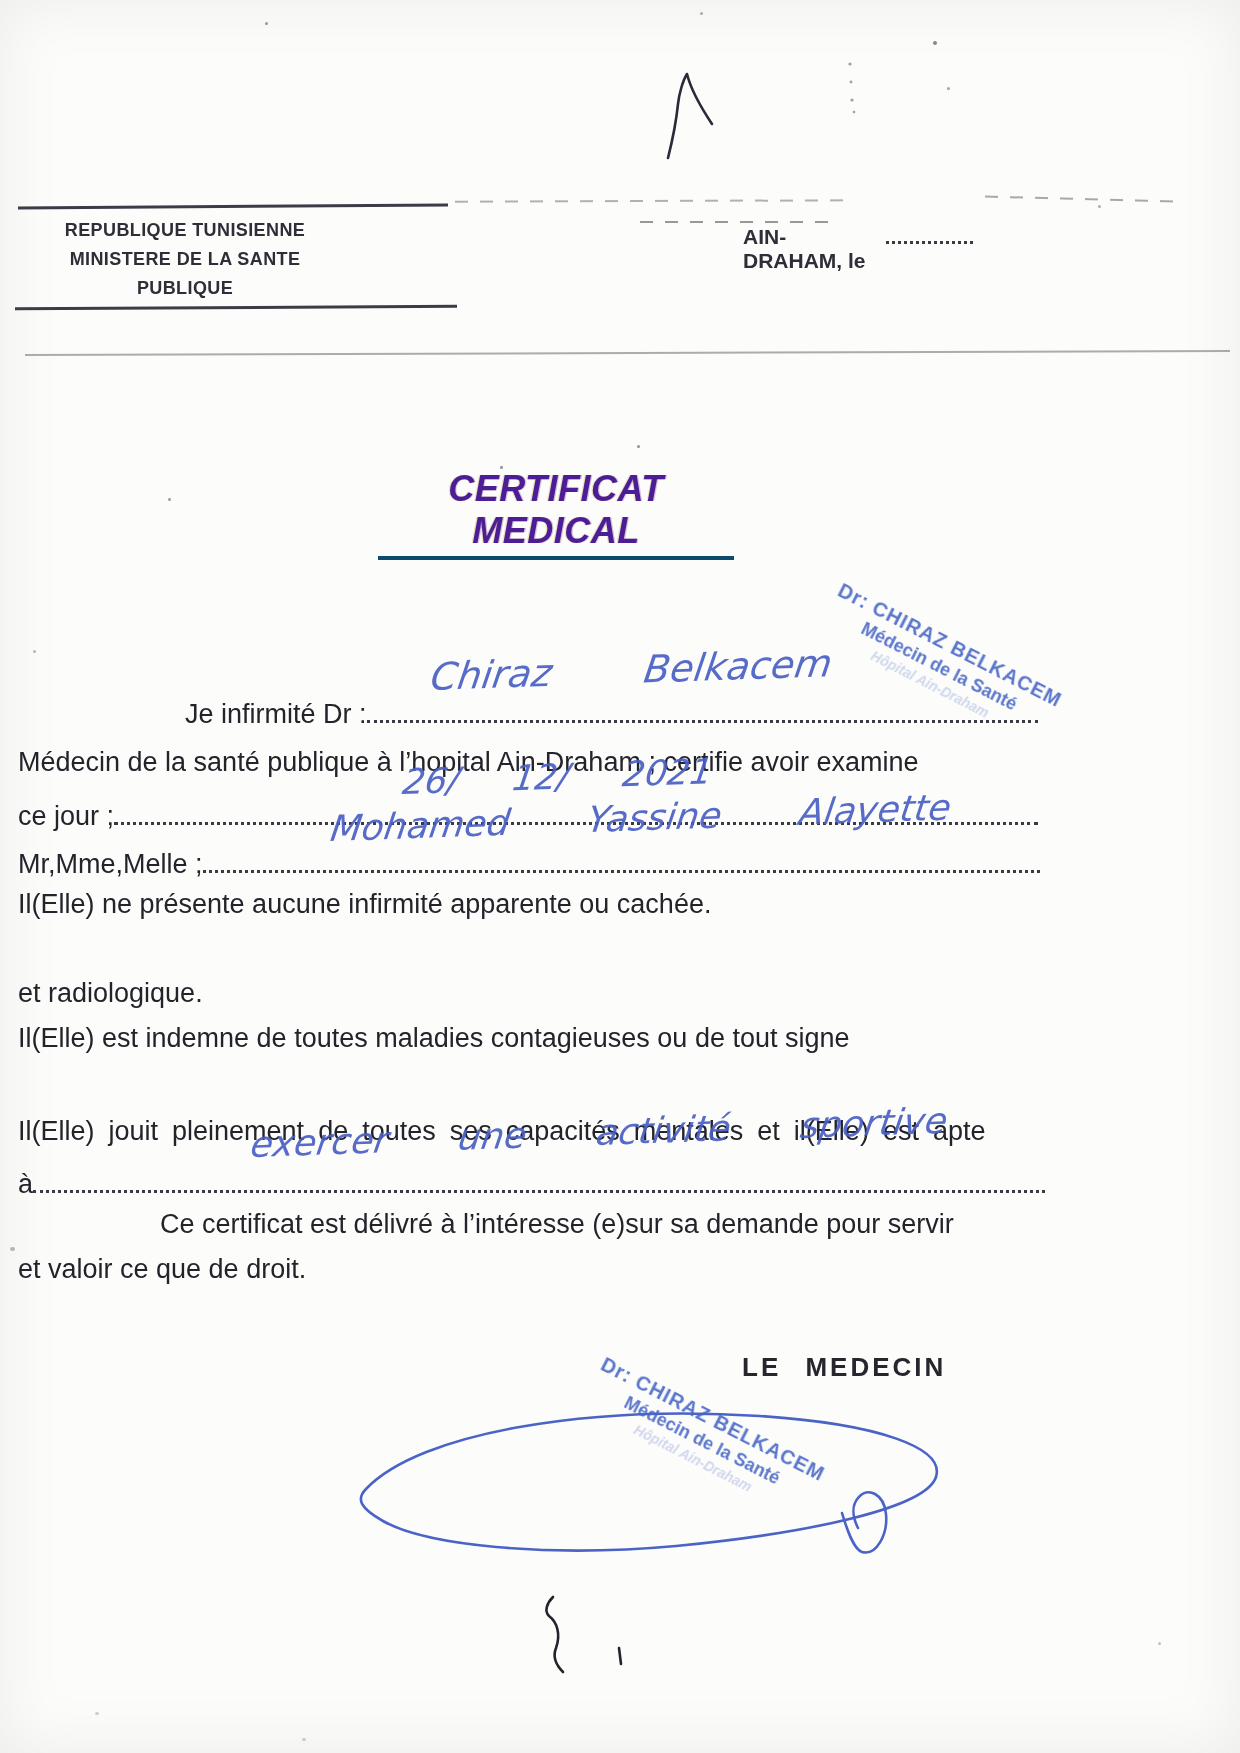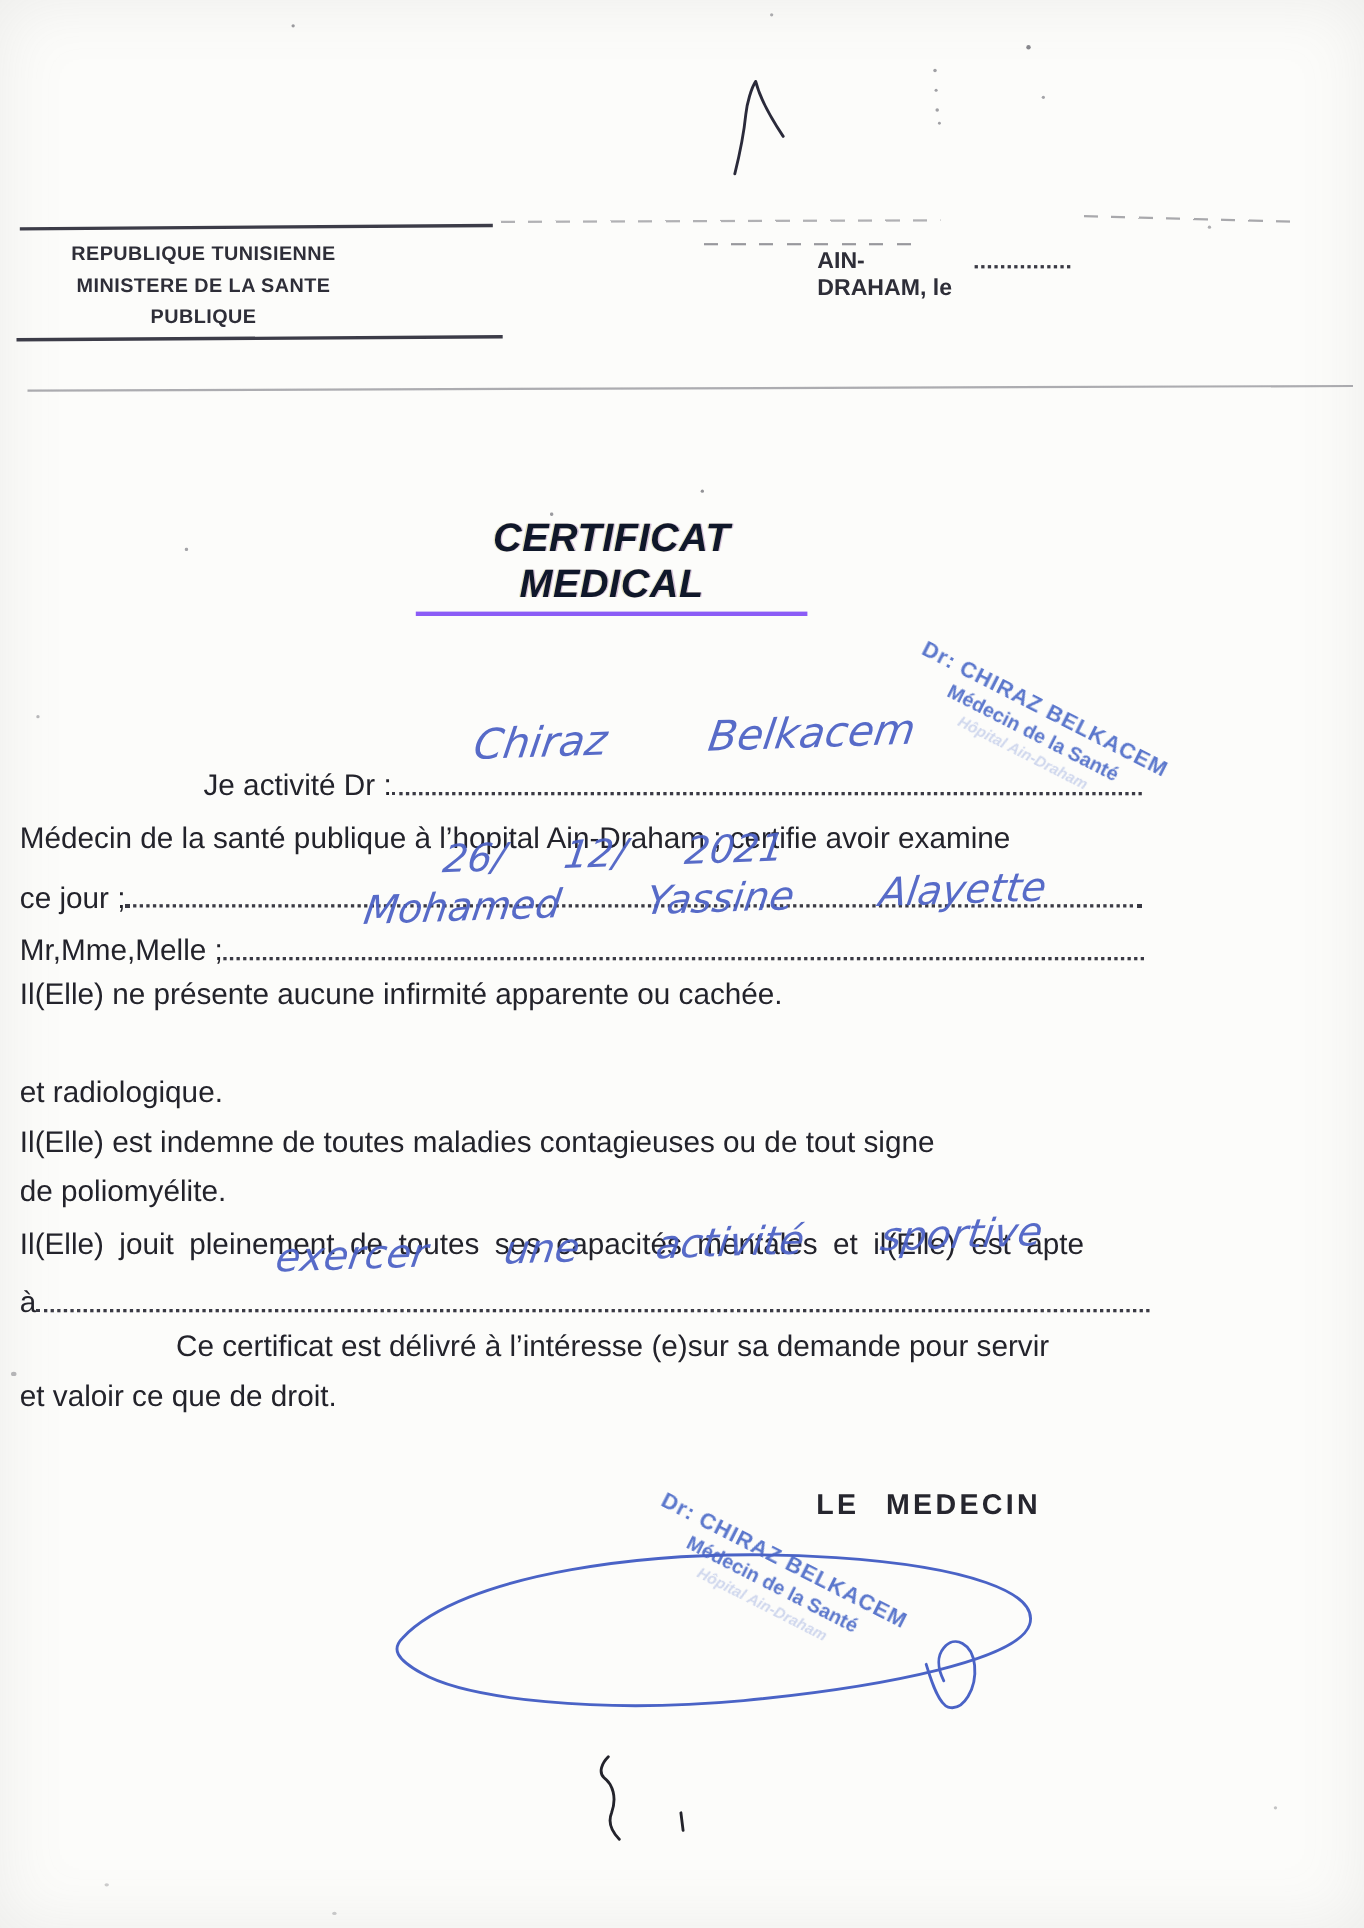--- a/index.html
+++ b/index.html
@@ -13,22 +13,22 @@
   
   .hdr-left{left:20px;top:216px;width:330px;text-align:center;
     font-weight:bold;font-size:18px;line-height:29px;color:#2e2e38;letter-spacing:.4px;}
   .hdr-right{left:743px;top:220px;font-weight:bold;font-size:21px;color:#2e2e38;
     display:flex;align-items:baseline;gap:12px;}
   .leader{display:inline-block;border-bottom:3px dotted #3a3a44;height:1em;}
   .rule{background:#3c3c48;}
   .rule-dash{background:repeating-linear-gradient(90deg,#55555e 0 13px,transparent 13px 25px);}
   
   .title{left:378px;top:468px;width:356px;text-align:center;
-    font-size:36px;font-weight:bold;font-style:italic;letter-spacing:.5px;color:#0f172a;
-    border-bottom:4px solid #8b5cf6;padding-bottom:4px;
+    font-size:36px;font-weight:bold;font-style:italic;letter-spacing:.5px;color:#4c1d95;
+    border-bottom:4px solid #0c4a6e;padding-bottom:4px;
     text-shadow:1.2px 0 0 rgba(120,60,140,.30),-1.2px 0 0 rgba(190,170,60,.30);}
   
   .bline{font-size:27px;line-height:33px;color:#23232b;}
   .row{display:flex;align-items:baseline;}
   .row .leader{flex:1;}
   
   .hw{font-family:"DejaVu Sans",sans-serif;font-style:italic;color:#4a5fc4;
     transform:skewX(-10deg) rotate(-2deg);transform-origin:left bottom;opacity:.92;
     white-space:nowrap;}
   
@@ -66,21 +66,21 @@
 
   <div class="abs title">CERTIFICAT MEDICAL</div>
 
   <div class="abs stamp" style="left:845px;top:578px;">
     <div class="s1">Dr: CHIRAZ BELKACEM</div>
     <div class="s2">Médecin de la Santé</div>
     <div class="s3">Hôpital Ain-Draham</div>
   </div>
 
   <div class="abs bline row" style="left:185px;top:693px;width:853px;">
-    <span>Je activité Dr :</span>
+    <span>Je infirmité Dr :</span>
       <span class="leader"></span>
   </div>
   <div class="abs hw" style="left:428px;top:655px;font-size:38px;word-spacing:80px;">Chiraz Belkacem</div>
 
   <div class="abs bline" style="left:18px;top:746px;width:1020px;">Médecin de la santé publique à l’hopital Ain-Draham ; certifie avoir examine</div>
 
   <div class="abs bline row" style="left:18px;top:795px;width:1020px;">
     <span>ce jour ;</span>
       <span class="leader"></span>
   </div>
@@ -88,21 +88,20 @@
 
   <div class="abs bline row" style="left:18px;top:843px;width:1022px;">
     <span>Mr,Mme,Melle ;</span>
       <span class="leader"></span>
   </div>
   <div class="abs hw" style="left:328px;top:808px;font-size:36px;word-spacing:66px;">Mohamed Yassine Alayette</div>
 
   <div class="abs bline" style="left:18px;top:888px;width:1020px;">Il(Elle) ne présente aucune infirmité apparente ou cachée.</div>
   <div class="abs bline" style="left:18px;top:977px;width:1020px;">et radiologique.</div>
   <div class="abs bline" style="left:18px;top:1022px;width:1020px;">Il(Elle) est indemne de toutes maladies contagieuses ou de tout signe</div>
-  <div class="abs bline" style="left:18px;top:1067px;width:1020px;">de poliomyélite.</div>
   <div class="abs bline" style="left:18px;top:1115px;width:1024px;word-spacing:6.5px;">Il(Elle) jouit pleinement de toutes ses capacités mentales et il(Elle) est apte</div>
 
   <div class="abs bline row" style="left:18px;top:1163px;width:1027px;">
     <span>à</span>
       <span class="leader"></span>
   </div>
   <div class="abs hw" style="left:248px;top:1124px;font-size:36px;word-spacing:58px;">exercer une activité sportive</div>
 
   <div class="abs bline" style="left:18px;top:1253px;width:900px;">et valoir ce que de droit.</div>
   <div class="abs bline" style="left:160px;top:1208px;width:900px;">Ce certificat est délivré à l’intéresse (e)sur sa demande pour servir</div>

